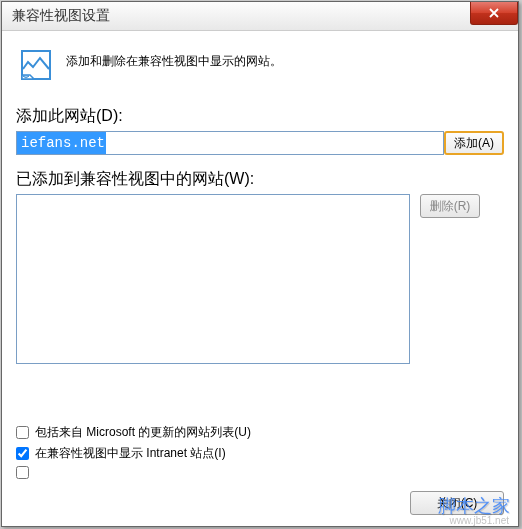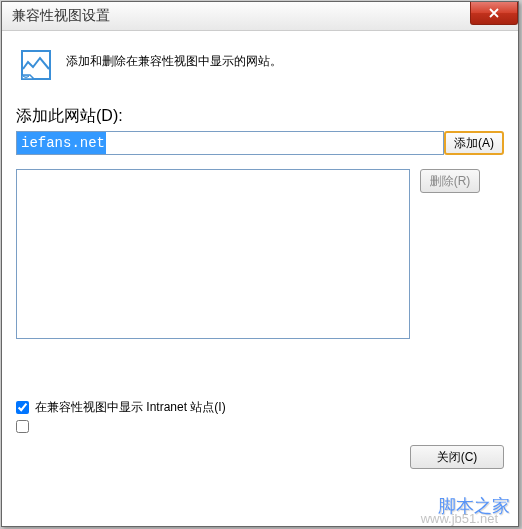--- a/index.html
+++ b/index.html
@@ -156,23 +156,23 @@
   bottom: 8px;
   color: #3b82f6;
   font-size: 18px;
   font-weight: normal;
   opacity: 0.85;
   text-shadow: 1px 1px 1px rgba(0,0,0,0.2);
   font-family: "KaiTi", "STKaiti", serif;
 }
 .watermark-sub {
   position: absolute;
-  right: 20px;
+  right: 9px;
   bottom: 0;
-  font-size: 13px;
+  font-size: 10px;
   color: #888;
   opacity: 0.5;
 }
 </style>
 </head>
 <body>
 
 <div class="window">
   <div class="titlebar">
     <span class="title">兼容性视图设置</span>
@@ -197,28 +197,33 @@
     </div>
 
     <div class="label">添加此网站(D):</div>
     <div class="input-row">
       <div class="url-input">
         <span class="selected">iefans.net</span>
       </div>
       <button class="btn highlighted">添加(A)</button>
     </div>
 
+    <div class="label">已添加到兼容性视图中的网站(W):</div>
     <div class="listbox-area">
       <div class="listbox"></div>
       <div class="list-side">
         <button class="btn" disabled="">删除(R)</button>
       </div>
     </div>
 
     <div class="checkbox-row">
+      <input type="checkbox" id="cb1" style="">
+      <label for="cb1">包括来自 Microsoft 的更新的网站列表(U)</label>
+    </div>
+    <div class="checkbox-row">
       <input type="checkbox" id="cb2" checked="" style="">
       <label for="cb2">在兼容性视图中显示 Intranet 站点(I)</label>
     </div>
     <div class="checkbox-row">
       <input type="checkbox" id="cb3" style="">
     </div>
 
     <div class="footer">
       <button class="btn">关闭(C)</button>
     </div>

